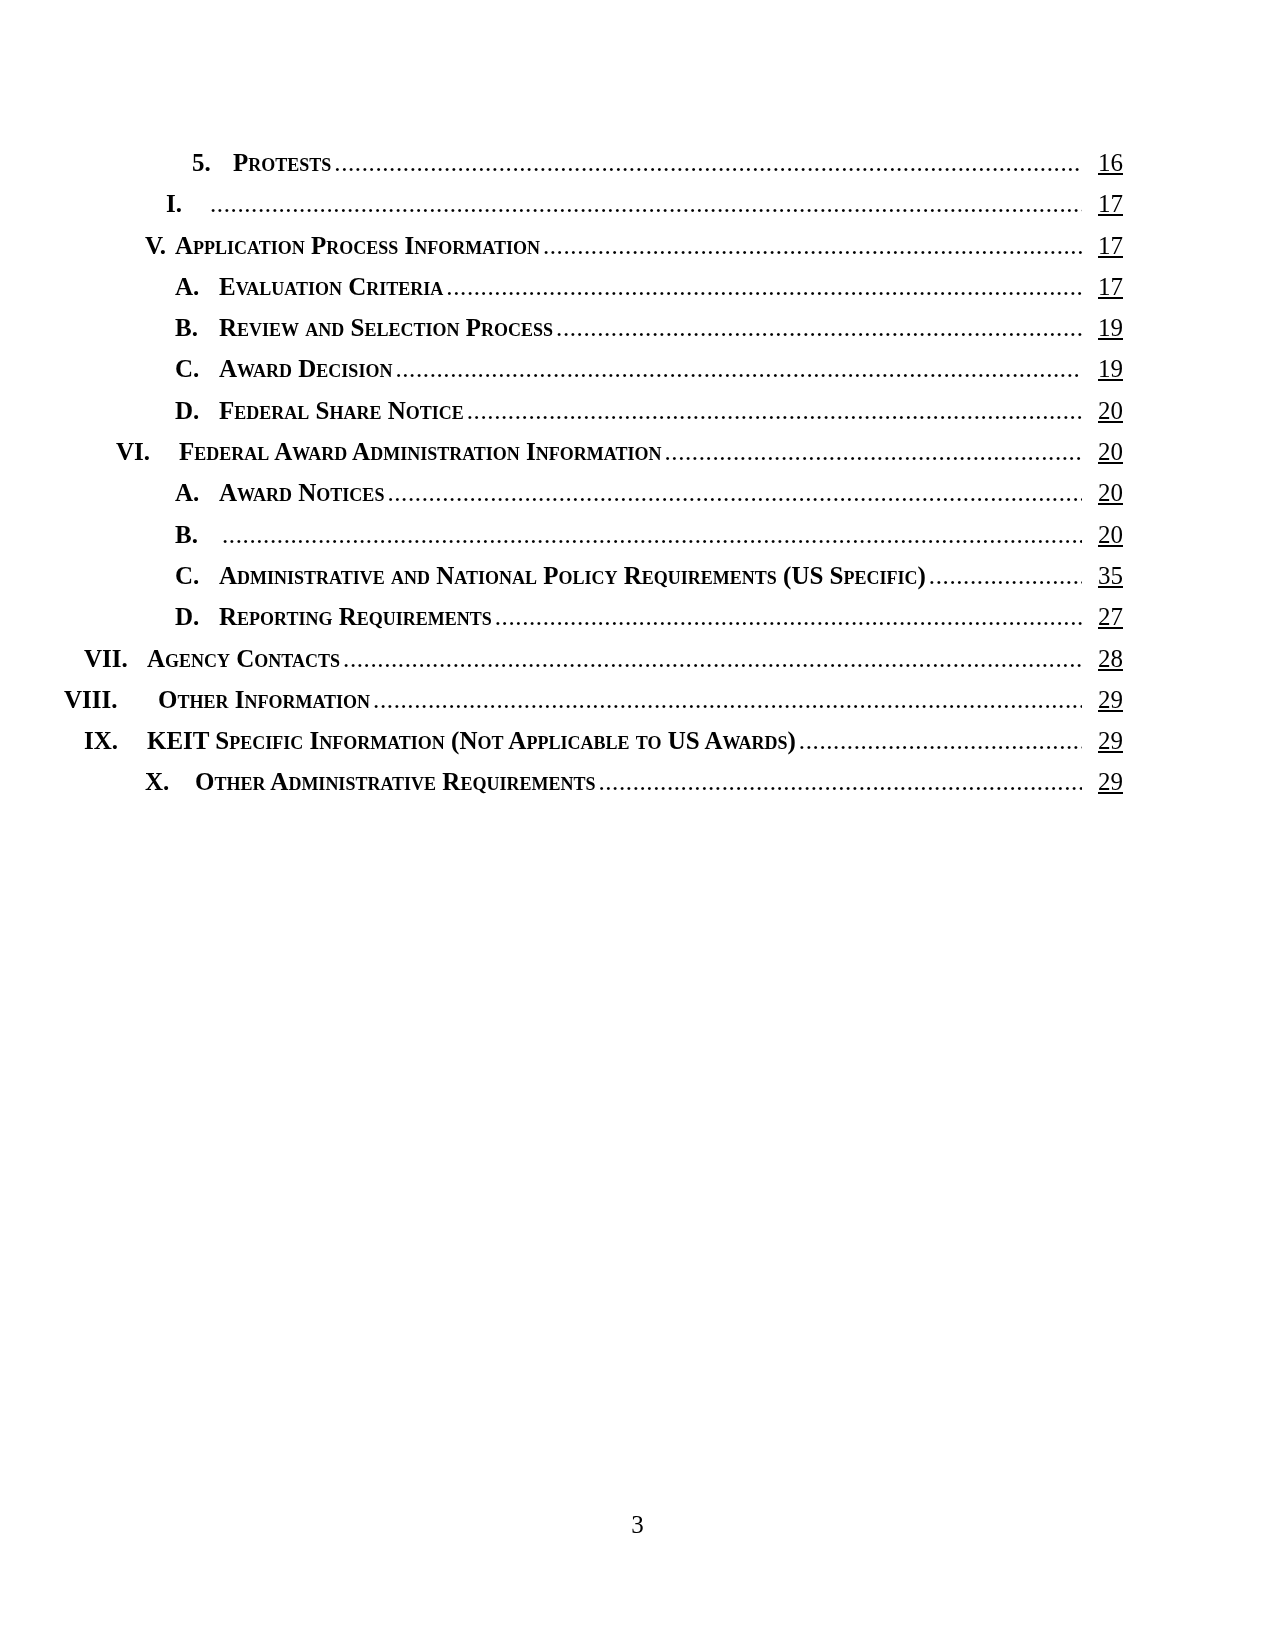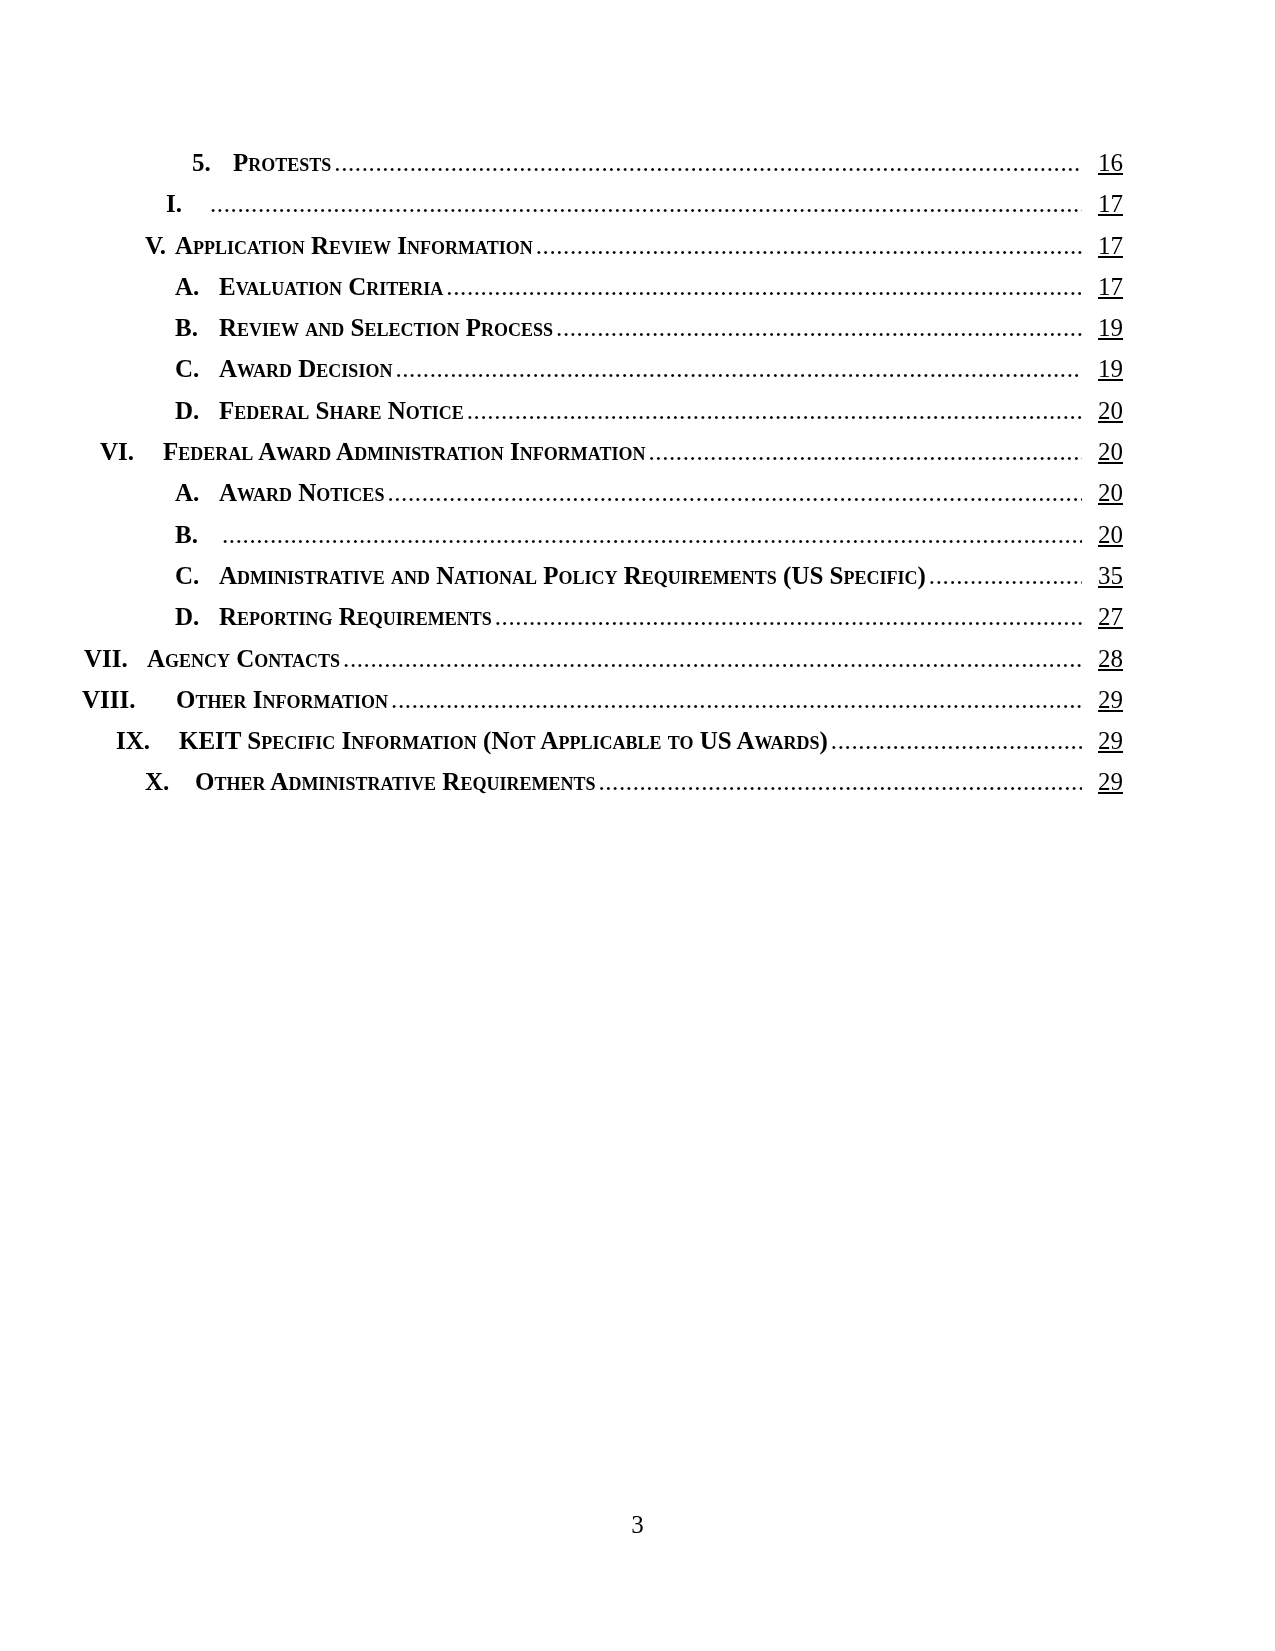--- a/index.html
+++ b/index.html
@@ -79,21 +79,21 @@
         <span class="toc-leader">........................................................................................................................................................................................................</span>
         <span class="toc-page">16</span>
       </div>
       <div class="toc-row" style="padding-left: 166px;">
         <span class="toc-marker" style="width: 41px;">I.</span>
         <span class="toc-leader">........................................................................................................................................................................................................</span>
         <span class="toc-page">17</span>
       </div>
       <div class="toc-row" style="padding-left: 145px;">
         <span class="toc-marker" style="width: 30px;">V.</span>
-        <span class="toc-title">Application Review Information</span>
+        <span class="toc-title">Application Process Information</span>
         <span class="toc-leader">........................................................................................................................................................................................................</span>
         <span class="toc-page">17</span>
       </div>
       <div class="toc-row" style="padding-left: 175px;">
         <span class="toc-marker" style="width: 44px;">A.</span>
         <span class="toc-title">Evaluation Criteria</span>
         <span class="toc-leader">........................................................................................................................................................................................................</span>
         <span class="toc-page">17</span>
       </div>
       <div class="toc-row" style="padding-left: 175px;">
@@ -107,21 +107,21 @@
         <span class="toc-title">Award Decision</span>
         <span class="toc-leader">........................................................................................................................................................................................................</span>
         <span class="toc-page">19</span>
       </div>
       <div class="toc-row" style="padding-left: 175px;">
         <span class="toc-marker" style="width: 44px;">D.</span>
         <span class="toc-title">Federal Share Notice</span>
         <span class="toc-leader">........................................................................................................................................................................................................</span>
         <span class="toc-page">20</span>
       </div>
-      <div class="toc-row" style="padding-left: 100px;">
+      <div class="toc-row" style="padding-left: 100px; margin-left: 16px;">
         <span class="toc-marker" style="width: 63px;">VI.</span>
         <span class="toc-title">Federal Award Administration Information</span>
         <span class="toc-leader">........................................................................................................................................................................................................</span>
         <span class="toc-page">20</span>
       </div>
       <div class="toc-row" style="padding-left: 175px;">
         <span class="toc-marker" style="width: 44px;">A.</span>
         <span class="toc-title">Award Notices</span>
         <span class="toc-leader">........................................................................................................................................................................................................</span>
         <span class="toc-page">20</span>
@@ -142,27 +142,27 @@
         <span class="toc-title">Reporting Requirements</span>
         <span class="toc-leader">........................................................................................................................................................................................................</span>
         <span class="toc-page">27</span>
       </div>
       <div class="toc-row" style="padding-left: 84px;">
         <span class="toc-marker" style="width: 63px;">VII.</span>
         <span class="toc-title">Agency Contacts</span>
         <span class="toc-leader">........................................................................................................................................................................................................</span>
         <span class="toc-page">28</span>
       </div>
-      <div class="toc-row" style="padding-left: 82px;">
+      <div class="toc-row" style="padding-left: 64px;">
         <span class="toc-marker" style="width: 94px;">VIII.</span>
         <span class="toc-title">Other Information</span>
         <span class="toc-leader">........................................................................................................................................................................................................</span>
         <span class="toc-page">29</span>
       </div>
-      <div class="toc-row" style="padding-left: 116px;">
+      <div class="toc-row" style="padding-left: 84px;">
         <span class="toc-marker" style="width: 63px;">IX.</span>
         <span class="toc-title">KEIT Specific Information (Not Applicable to US Awards)</span>
         <span class="toc-leader">........................................................................................................................................................................................................</span>
         <span class="toc-page">29</span>
       </div>
       <div class="toc-row" style="padding-left: 145px;">
         <span class="toc-marker" style="width: 50px;">X.</span>
         <span class="toc-title">Other Administrative Requirements</span>
         <span class="toc-leader">........................................................................................................................................................................................................</span>
         <span class="toc-page">29</span>

